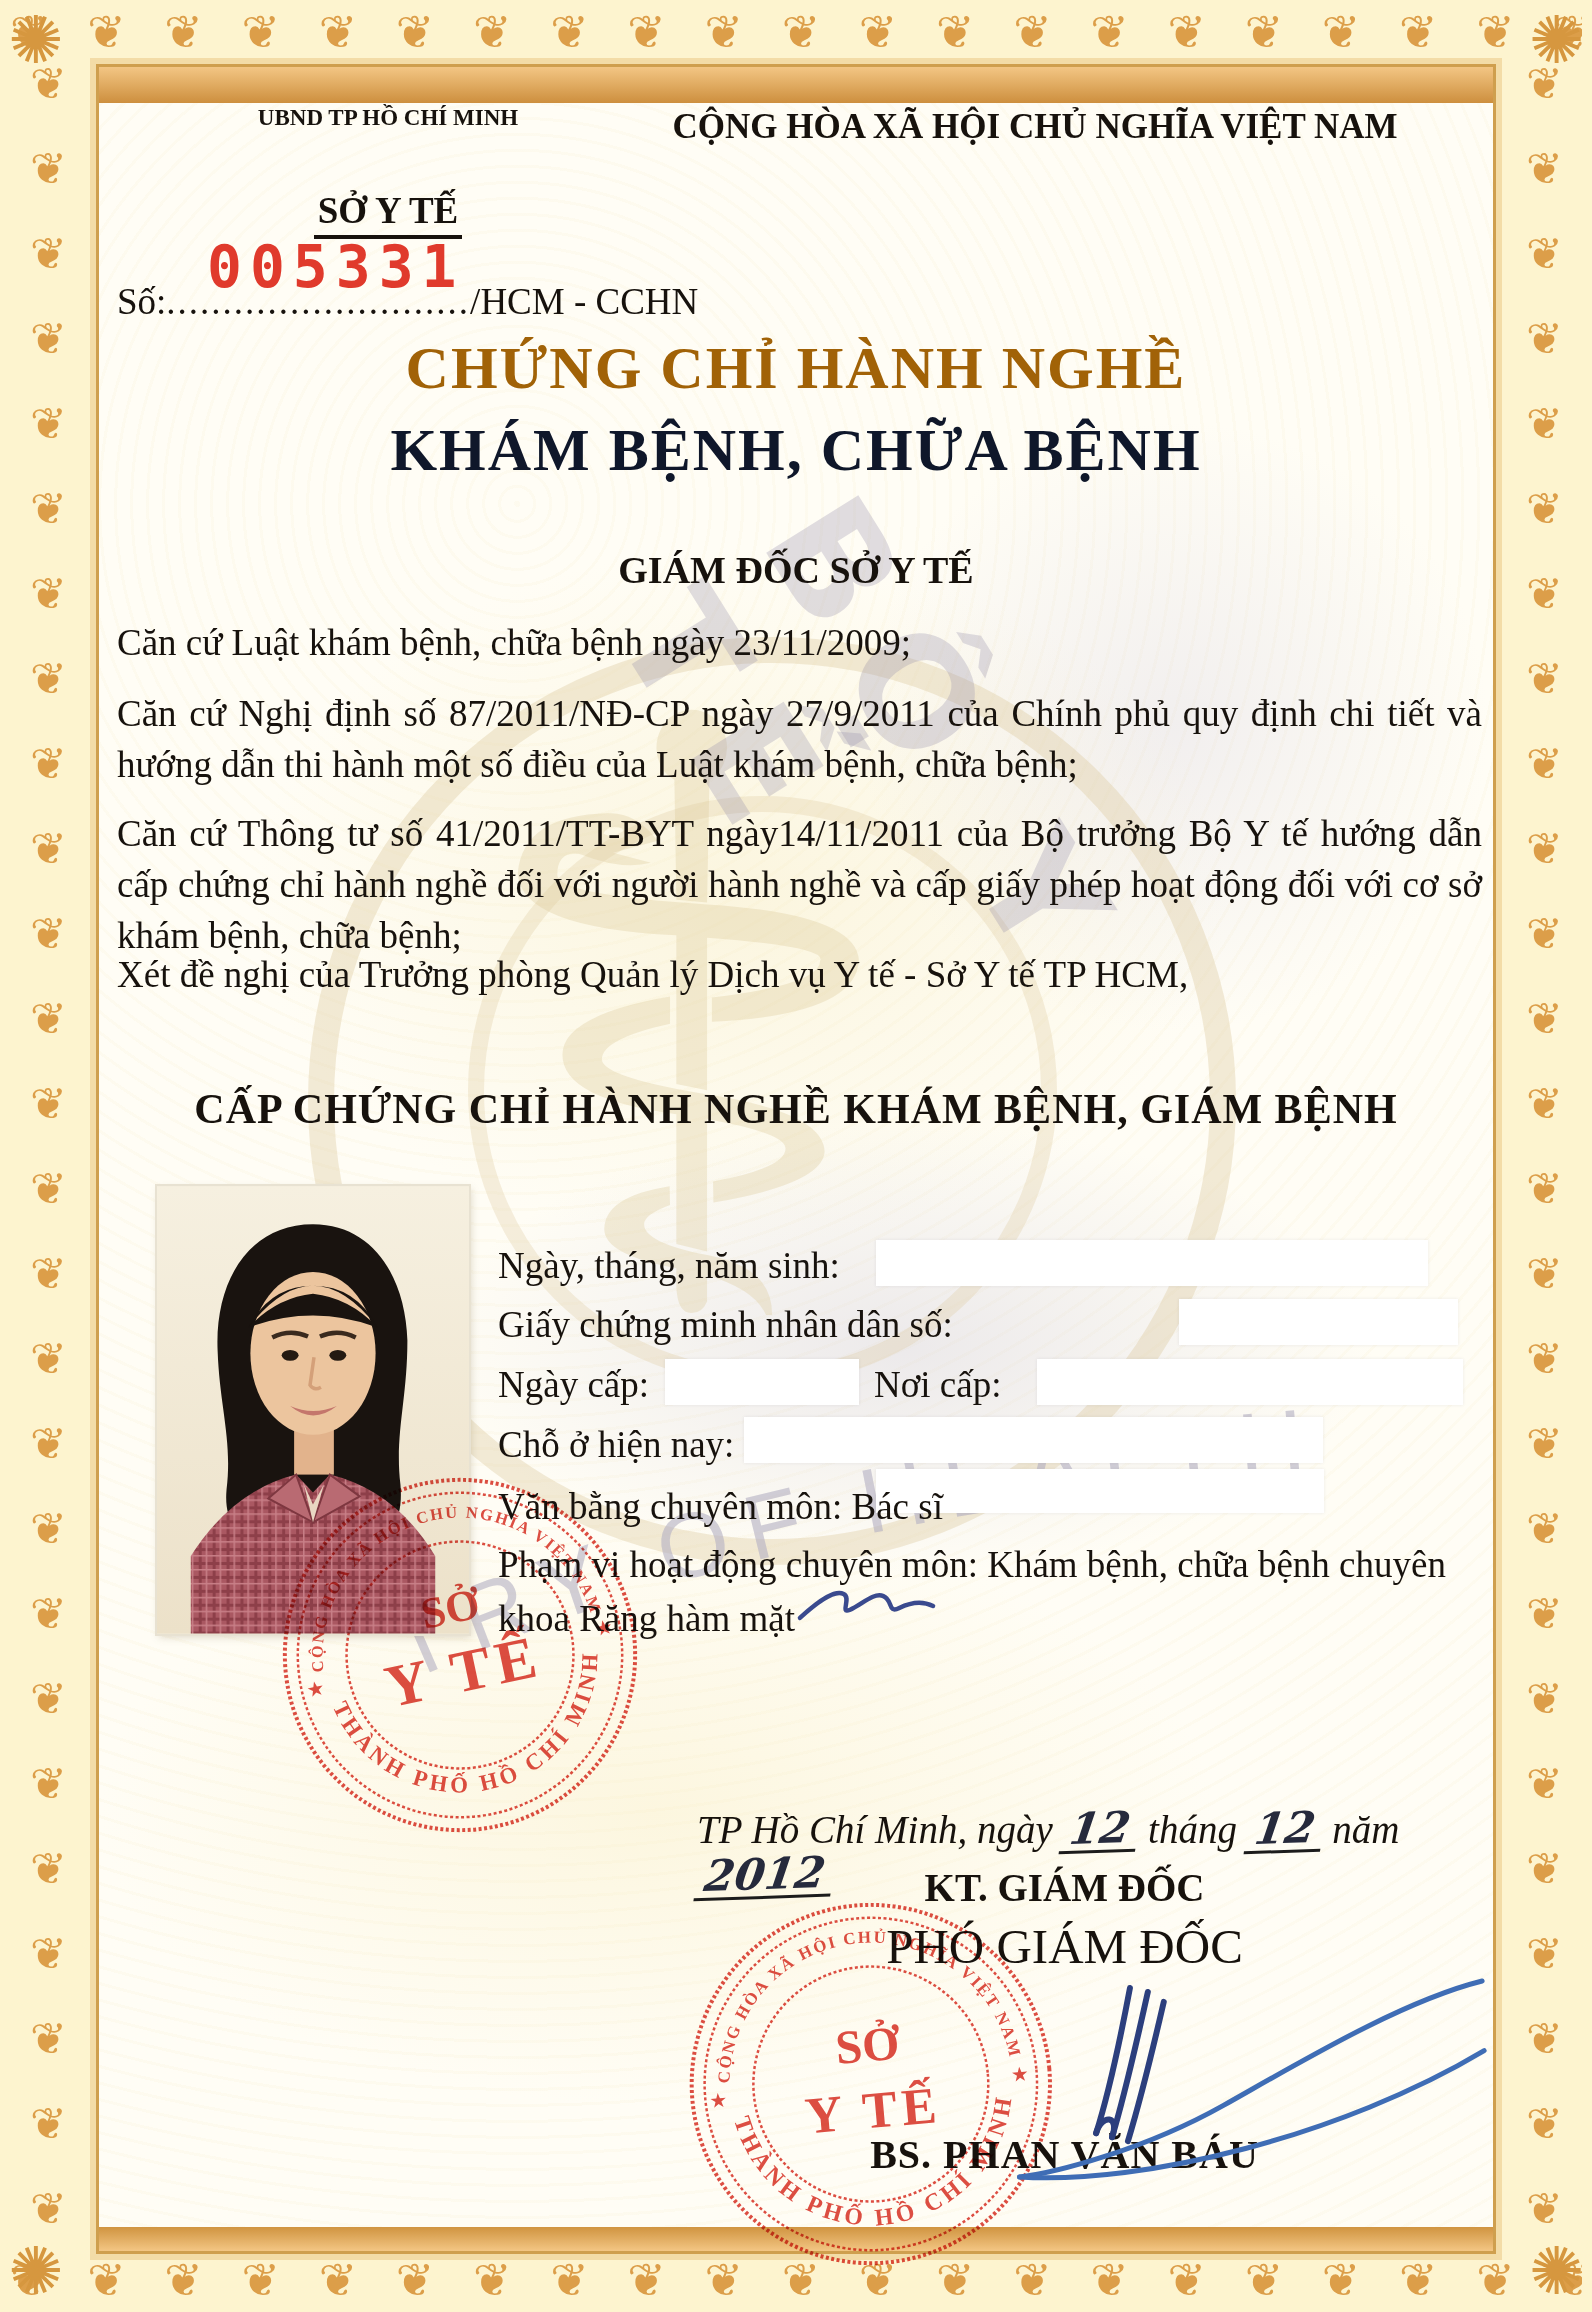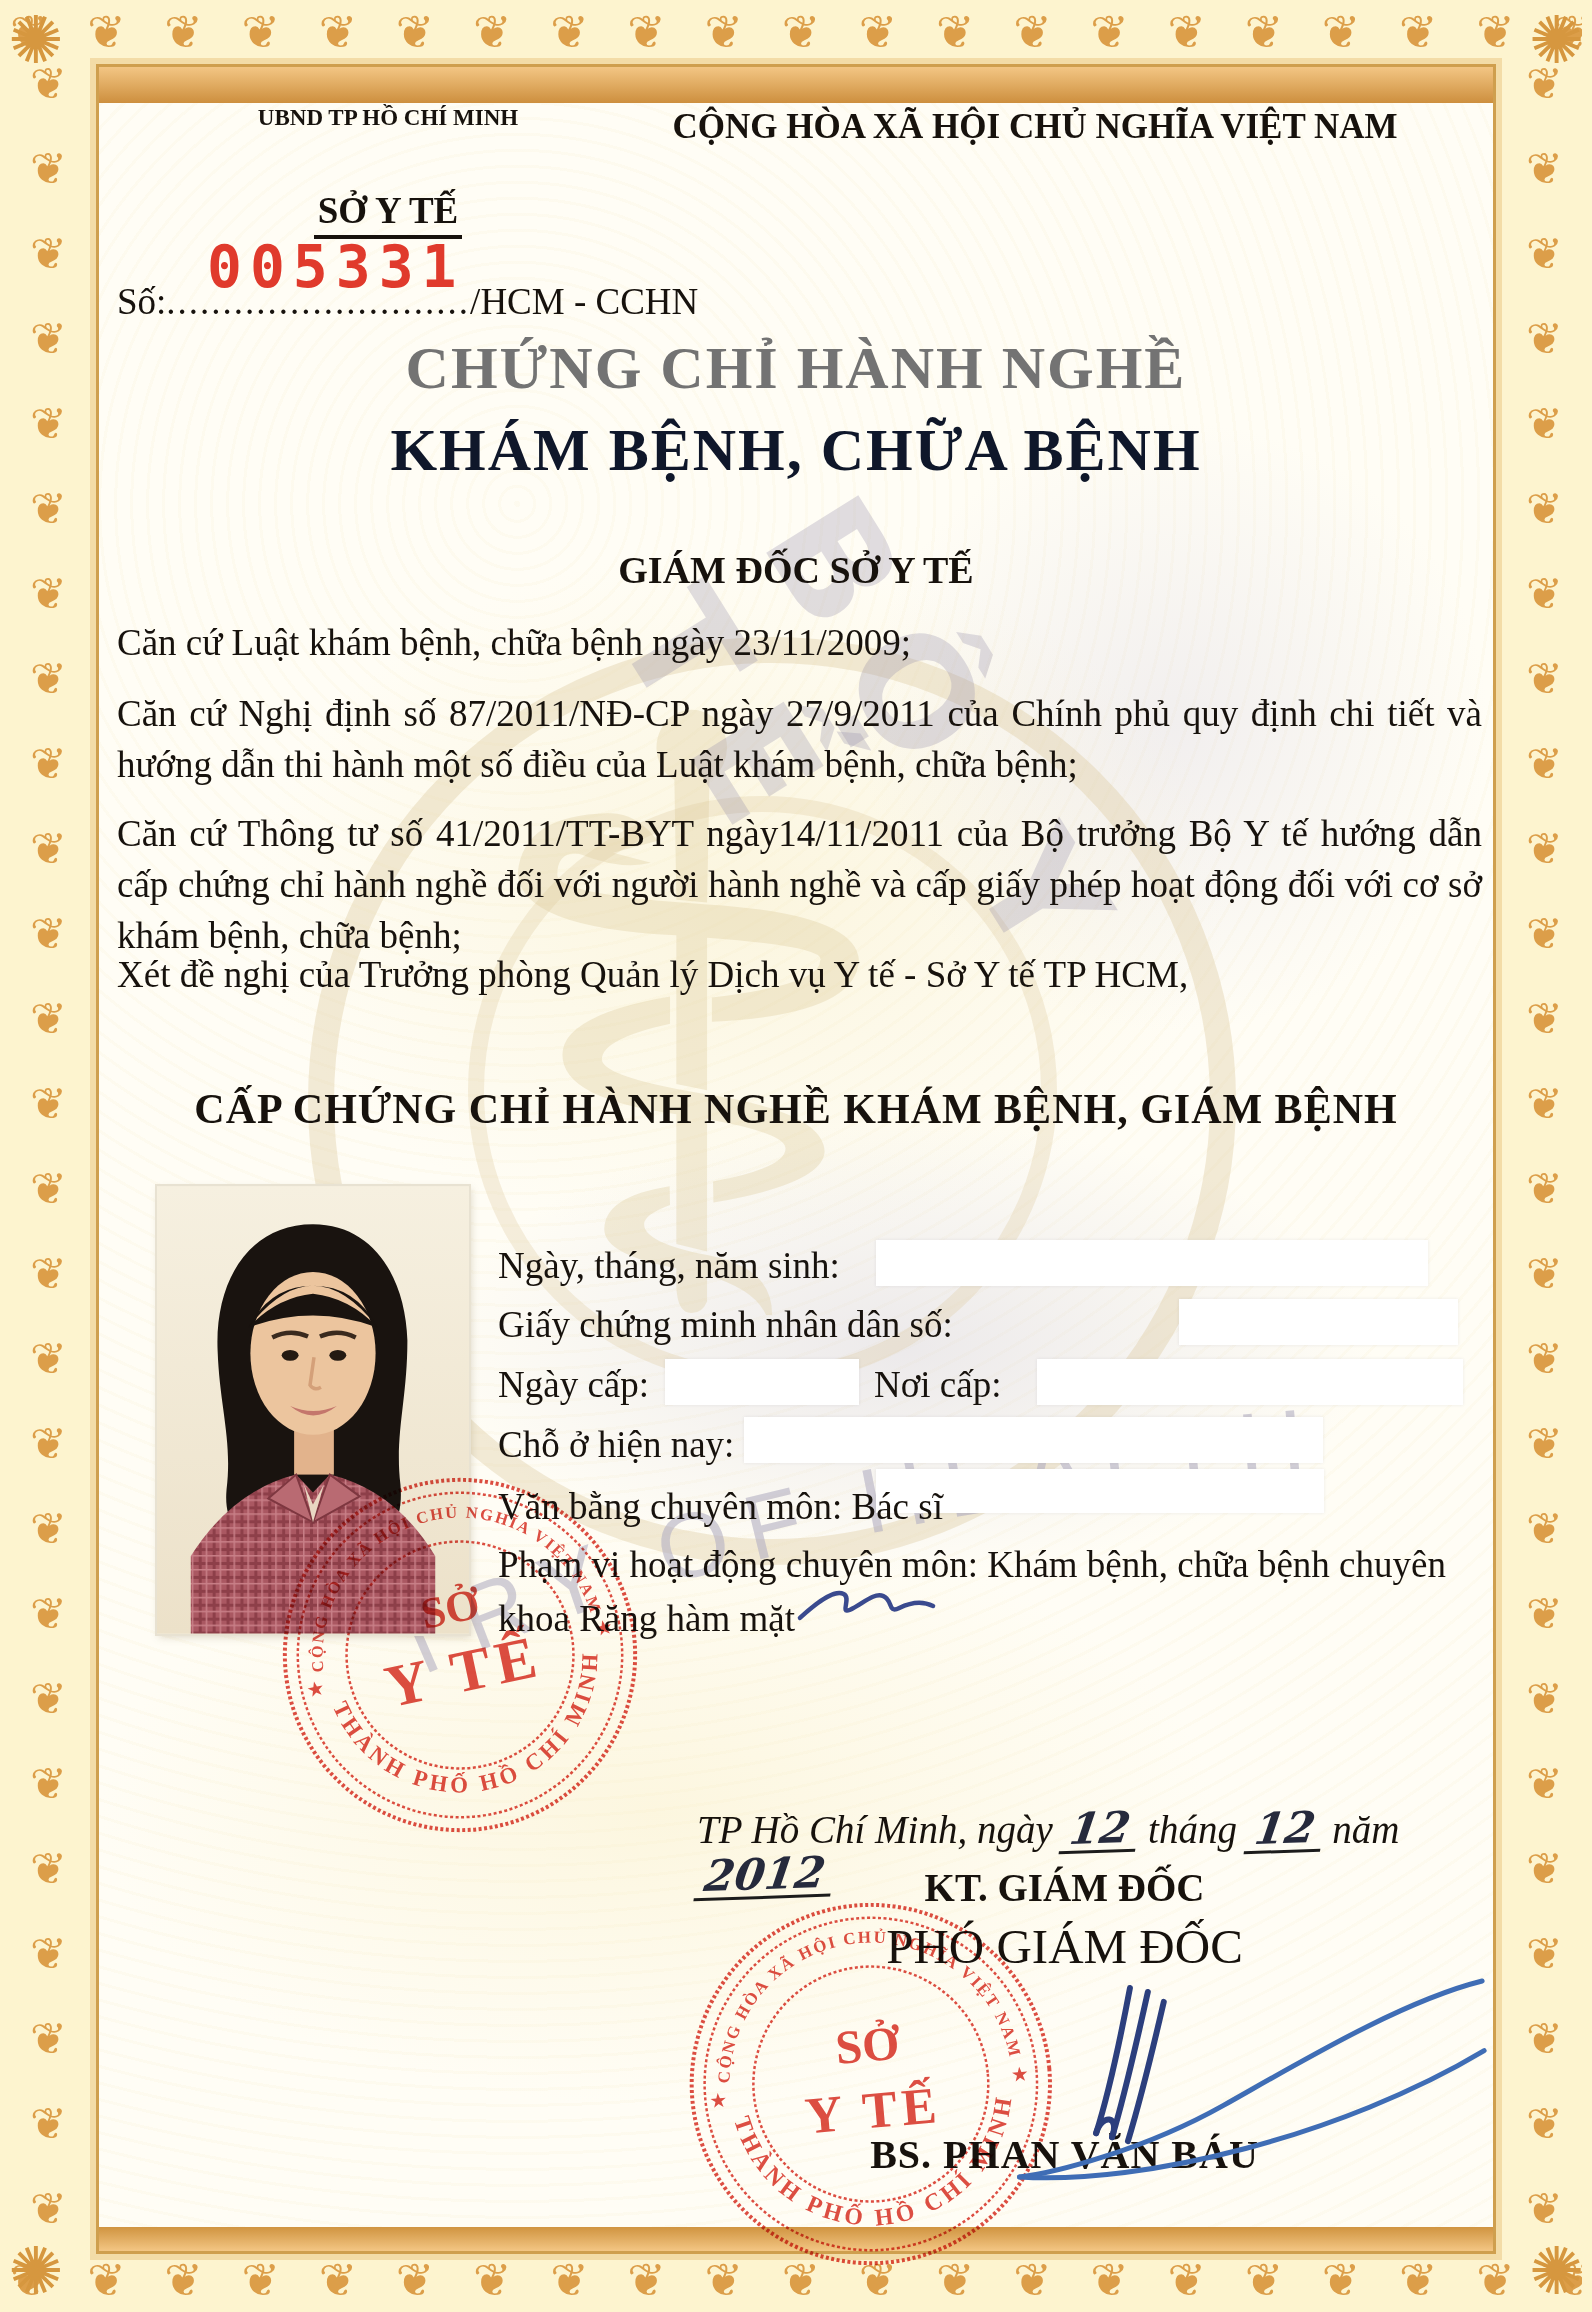--- a/index.html
+++ b/index.html
@@ -47,21 +47,21 @@
   .h-left-org{left:149px;top:105px;width:478px;font-size:23px;font-weight:bold;text-align:center;}
   .h-left-dept{left:149px;top:189px;width:478px;font-size:37px;font-weight:bold;text-align:center;}
   .h-left-dept span{border-bottom:4px solid #17120d;padding:0 4px 4px;}
   .h-right1{left:597px;top:107px;width:876px;font-size:35px;font-weight:bold;text-align:center;}
   .h-right2{left:597px;top:157px;width:876px;font-size:36px;font-weight:bold;text-align:center;}
   .h-right2 span{border-bottom:4px solid #17120d;padding:0 10px 8px;}
   .serial{left:207px;top:233px;font-family:"DejaVu Sans Mono",monospace;font-weight:700;
           font-size:58px;color:#e03a2c;letter-spacing:8px;}
   .so-line{left:117px;top:280px;font-size:37px;}
   .so-dots{letter-spacing:2px;}
-  .title1{left:96px;right:96px;top:334px;font-size:60px;font-weight:bold;color:#737373;text-align:center;letter-spacing:2px;}
+  .title1{left:96px;right:96px;top:334px;font-size:60px;font-weight:bold;color:#a16207;text-align:center;letter-spacing:2px;}
   .title2{left:96px;right:96px;top:416px;font-size:60px;font-weight:bold;color:#0f172a;text-align:center;letter-spacing:2px;}
   .issuer{left:96px;right:96px;top:548px;font-size:38px;font-weight:bold;text-align:center;}
   .para{left:117px;width:1365px;font-size:37px;line-height:1.38;text-align:justify;}
   .p1{top:617px}.p2{top:688px}.p3{top:808px}.p4{top:949px}
   .grant{left:96px;right:96px;top:1085px;font-size:42px;font-weight:bold;text-align:center;letter-spacing:1px;}
 
   .photo{position:absolute;left:157px;top:1186px;width:312px;height:448px;background:#f3ecdc;
          box-shadow:0 0 0 2px #e8e2d2, 2px 3px 8px rgba(120,100,60,.25);}
 
   .row{position:absolute;font-size:37px;}

